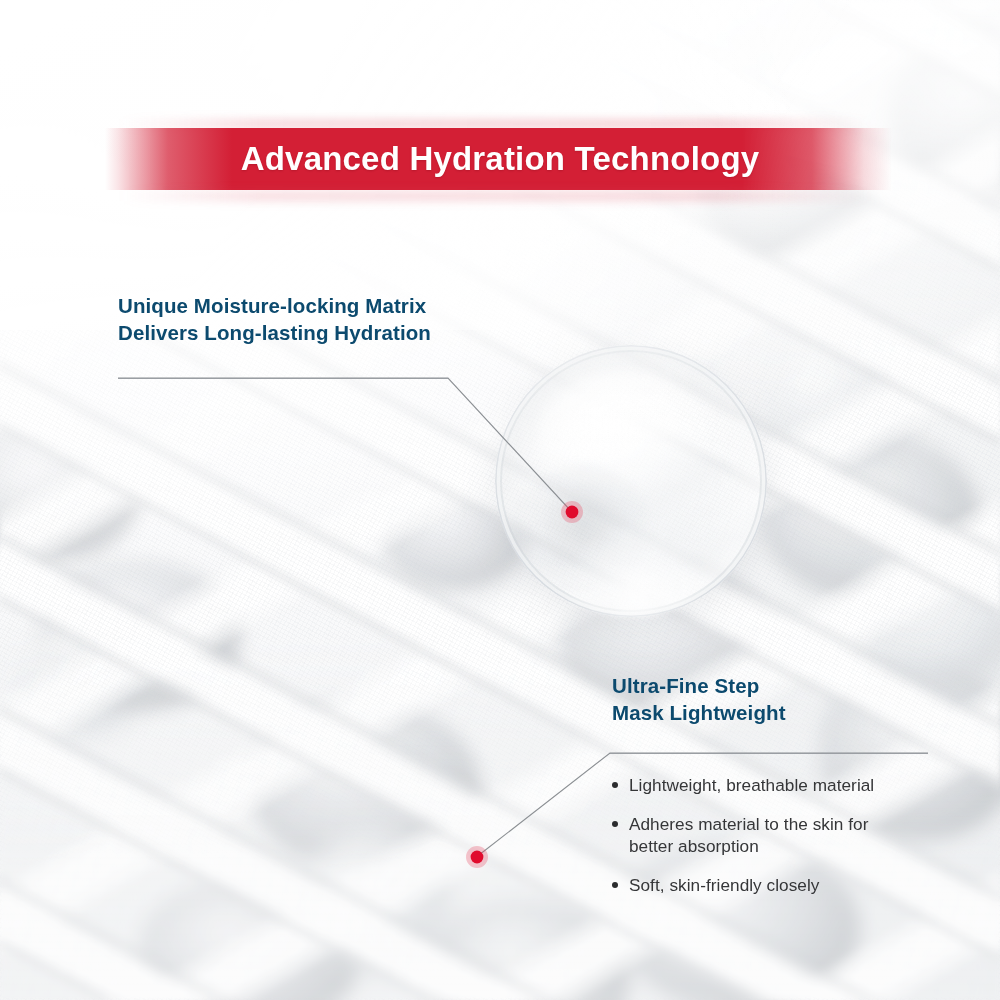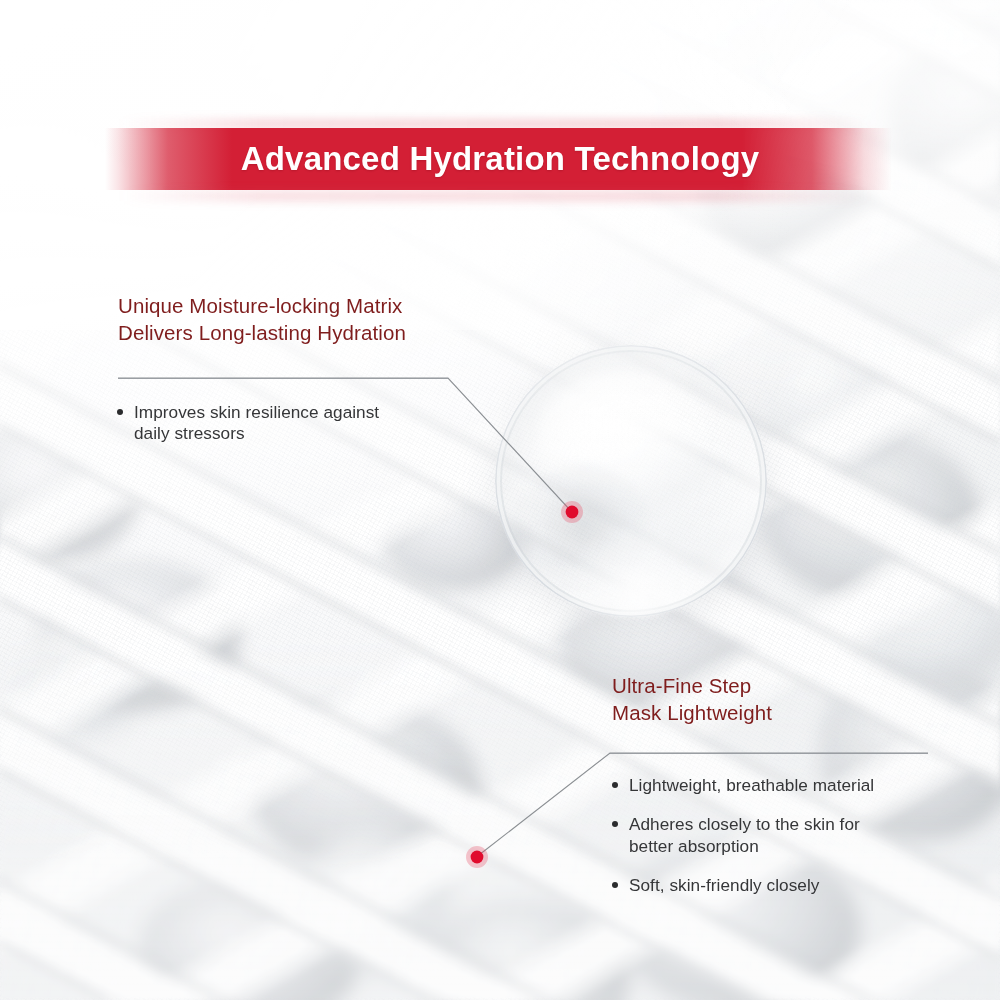--- a/index.html
+++ b/index.html
@@ -186,22 +186,22 @@
     color:#ffffff;
     font-size:33px; font-weight:bold;
     letter-spacing:.2px;
     text-shadow:0 1px 2px rgba(120,10,24,.28);
     white-space:nowrap;
   }
 
   
   .block { position:absolute; }
   .block-heading {
-    color:#7f1d1d;
-    font-weight:normal;
+    color:#0c4a6e;
+    font-weight:bold;
     font-size:20.5px;
     line-height:1.34;
     letter-spacing:.1px;
     white-space:nowrap;
   }
   .block-heading .line2 { display:block; }
 
   .rule {
     position:absolute;
     height:1px;
@@ -311,42 +311,37 @@
     </g>
   </svg>
 
   <div class="block" id="block-top">
     <div class="block-heading">
       <span>Unique Moisture-locking Matrix</span>
       <span class="line2">Delivers Long-lasting Hydration</span>
     </div>
     <div class="rule"></div>
     <ul class="bullets">
-      <li>
-        <span class="dot"></span>
-        <span>Improves skin resilience against</span>
-        <span class="t2">daily stressors</span>
-      </li>
     </ul>
   </div>
 
   <div class="block" id="block-bottom">
     <div class="block-heading">
       <span>Ultra-Fine Step</span>
       <span class="line2">Mask Lightweight</span>
     </div>
     <div class="rule"></div>
     <ul class="bullets">
       <li>
         <span class="dot"></span>
         <span>Lightweight, breathable material</span>
       </li>
       <li>
         <span class="dot"></span>
-        <span>Adheres closely to the skin for</span>
+        <span>Adheres material to the skin for</span>
         <span class="t2">better absorption</span>
       </li>
       <li>
         <span class="dot"></span>
         <span>Soft, skin-friendly closely</span>
       </li>
     </ul>
   </div>
 
 </div>

